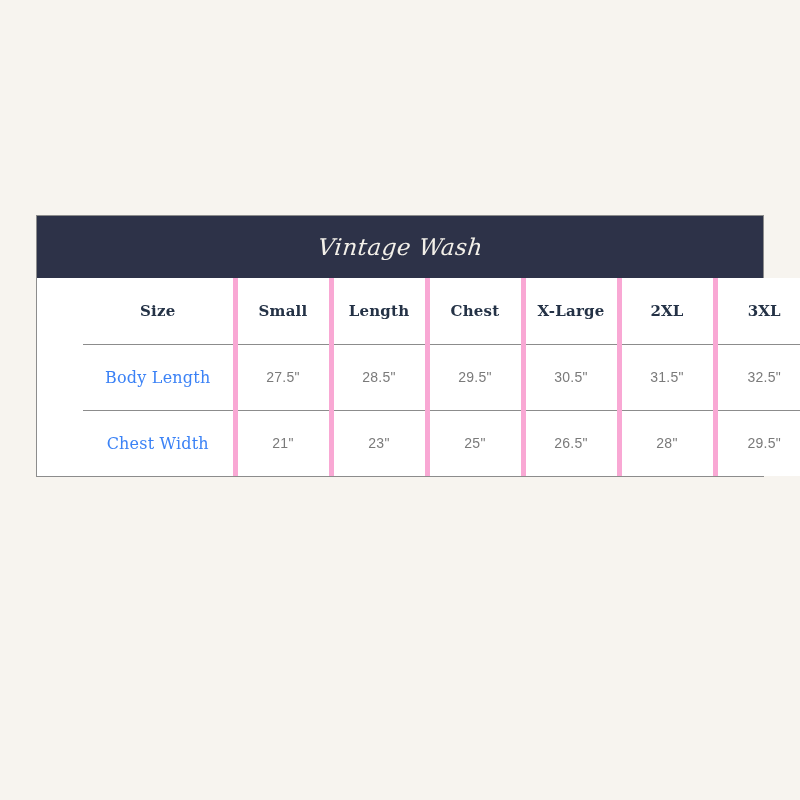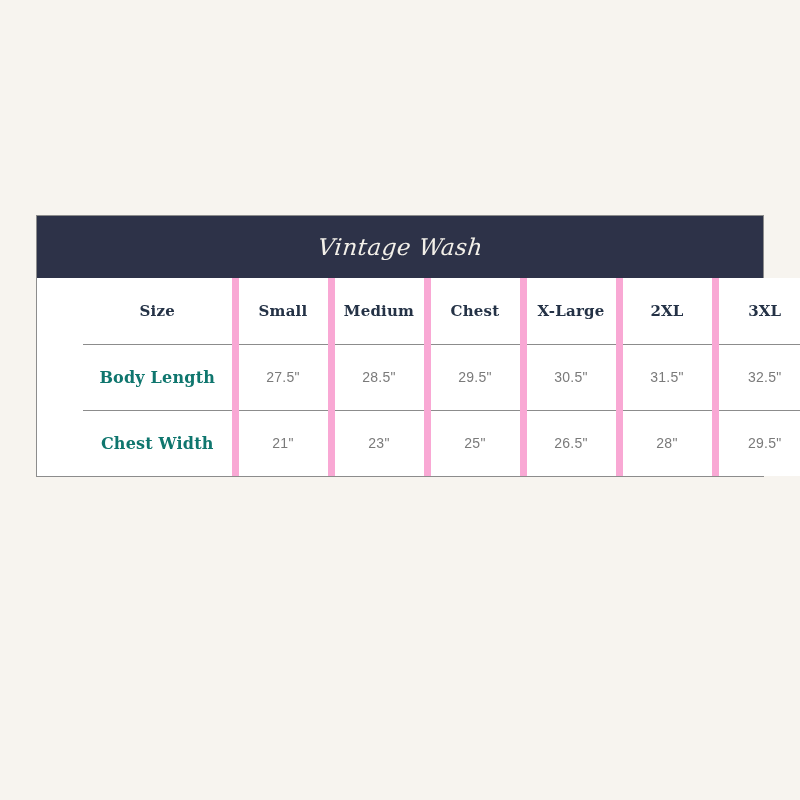--- a/index.html
+++ b/index.html
@@ -62,21 +62,21 @@
     margin-left: 46px;
   }
   table.size-table col.label-col { width: 152px; }
   table.size-table col.size-col  { width: 96px; }
 
   table.size-table th,
   table.size-table td {
     height: 66px;
     text-align: center;
     vertical-align: middle;
-    border-left: 7px solid #f9a8d4;
+    border-left: 5px solid #f9a8d4;
     border-bottom: 1px solid #8C8C8C;
     box-sizing: border-box;
     padding: 0 2px;
   }
   table.size-table th:first-child,
   table.size-table td:first-child {
     border-left: none;
   }
   table.size-table tr:last-child td {
     border-bottom: none;
@@ -87,23 +87,23 @@
     font-family: "DejaVu Serif", "Liberation Serif", serif;
     font-weight: bold;
     font-size: 15px;
     color: #243246;
     letter-spacing: 0.2px;
   }
 
   
   td.row-label {
     font-family: "DejaVu Serif", "Liberation Serif", serif;
-    font-weight: bold;
+    font-weight: normal;
     font-size: 16px;
-    color: #0f766e;
+    color: #3b82f6;
     letter-spacing: 0.2px;
   }
 
   
   td.value-cell {
     font-family: "Liberation Sans", sans-serif;
     font-weight: 400;
     font-size: 14px;
     color: #7A7A7A;
     letter-spacing: 0.3px;
@@ -127,21 +127,21 @@
         <col class="size-col">
         <col class="size-col">
         <col class="size-col">
         <col class="size-col">
         <col class="size-col">
       </colgroup>
       <thead>
         <tr class="size-head">
           <th>Size</th>
           <th>Small</th>
-          <th>Medium</th>
+          <th>Length</th>
           <th>Chest</th>
           <th>X-Large</th>
           <th>2XL</th>
           <th>3XL</th>
         </tr>
       </thead>
       <tbody>
         <tr>
           <td class="row-label">Body Length</td>
           <td class="value-cell">27.5"</td>

